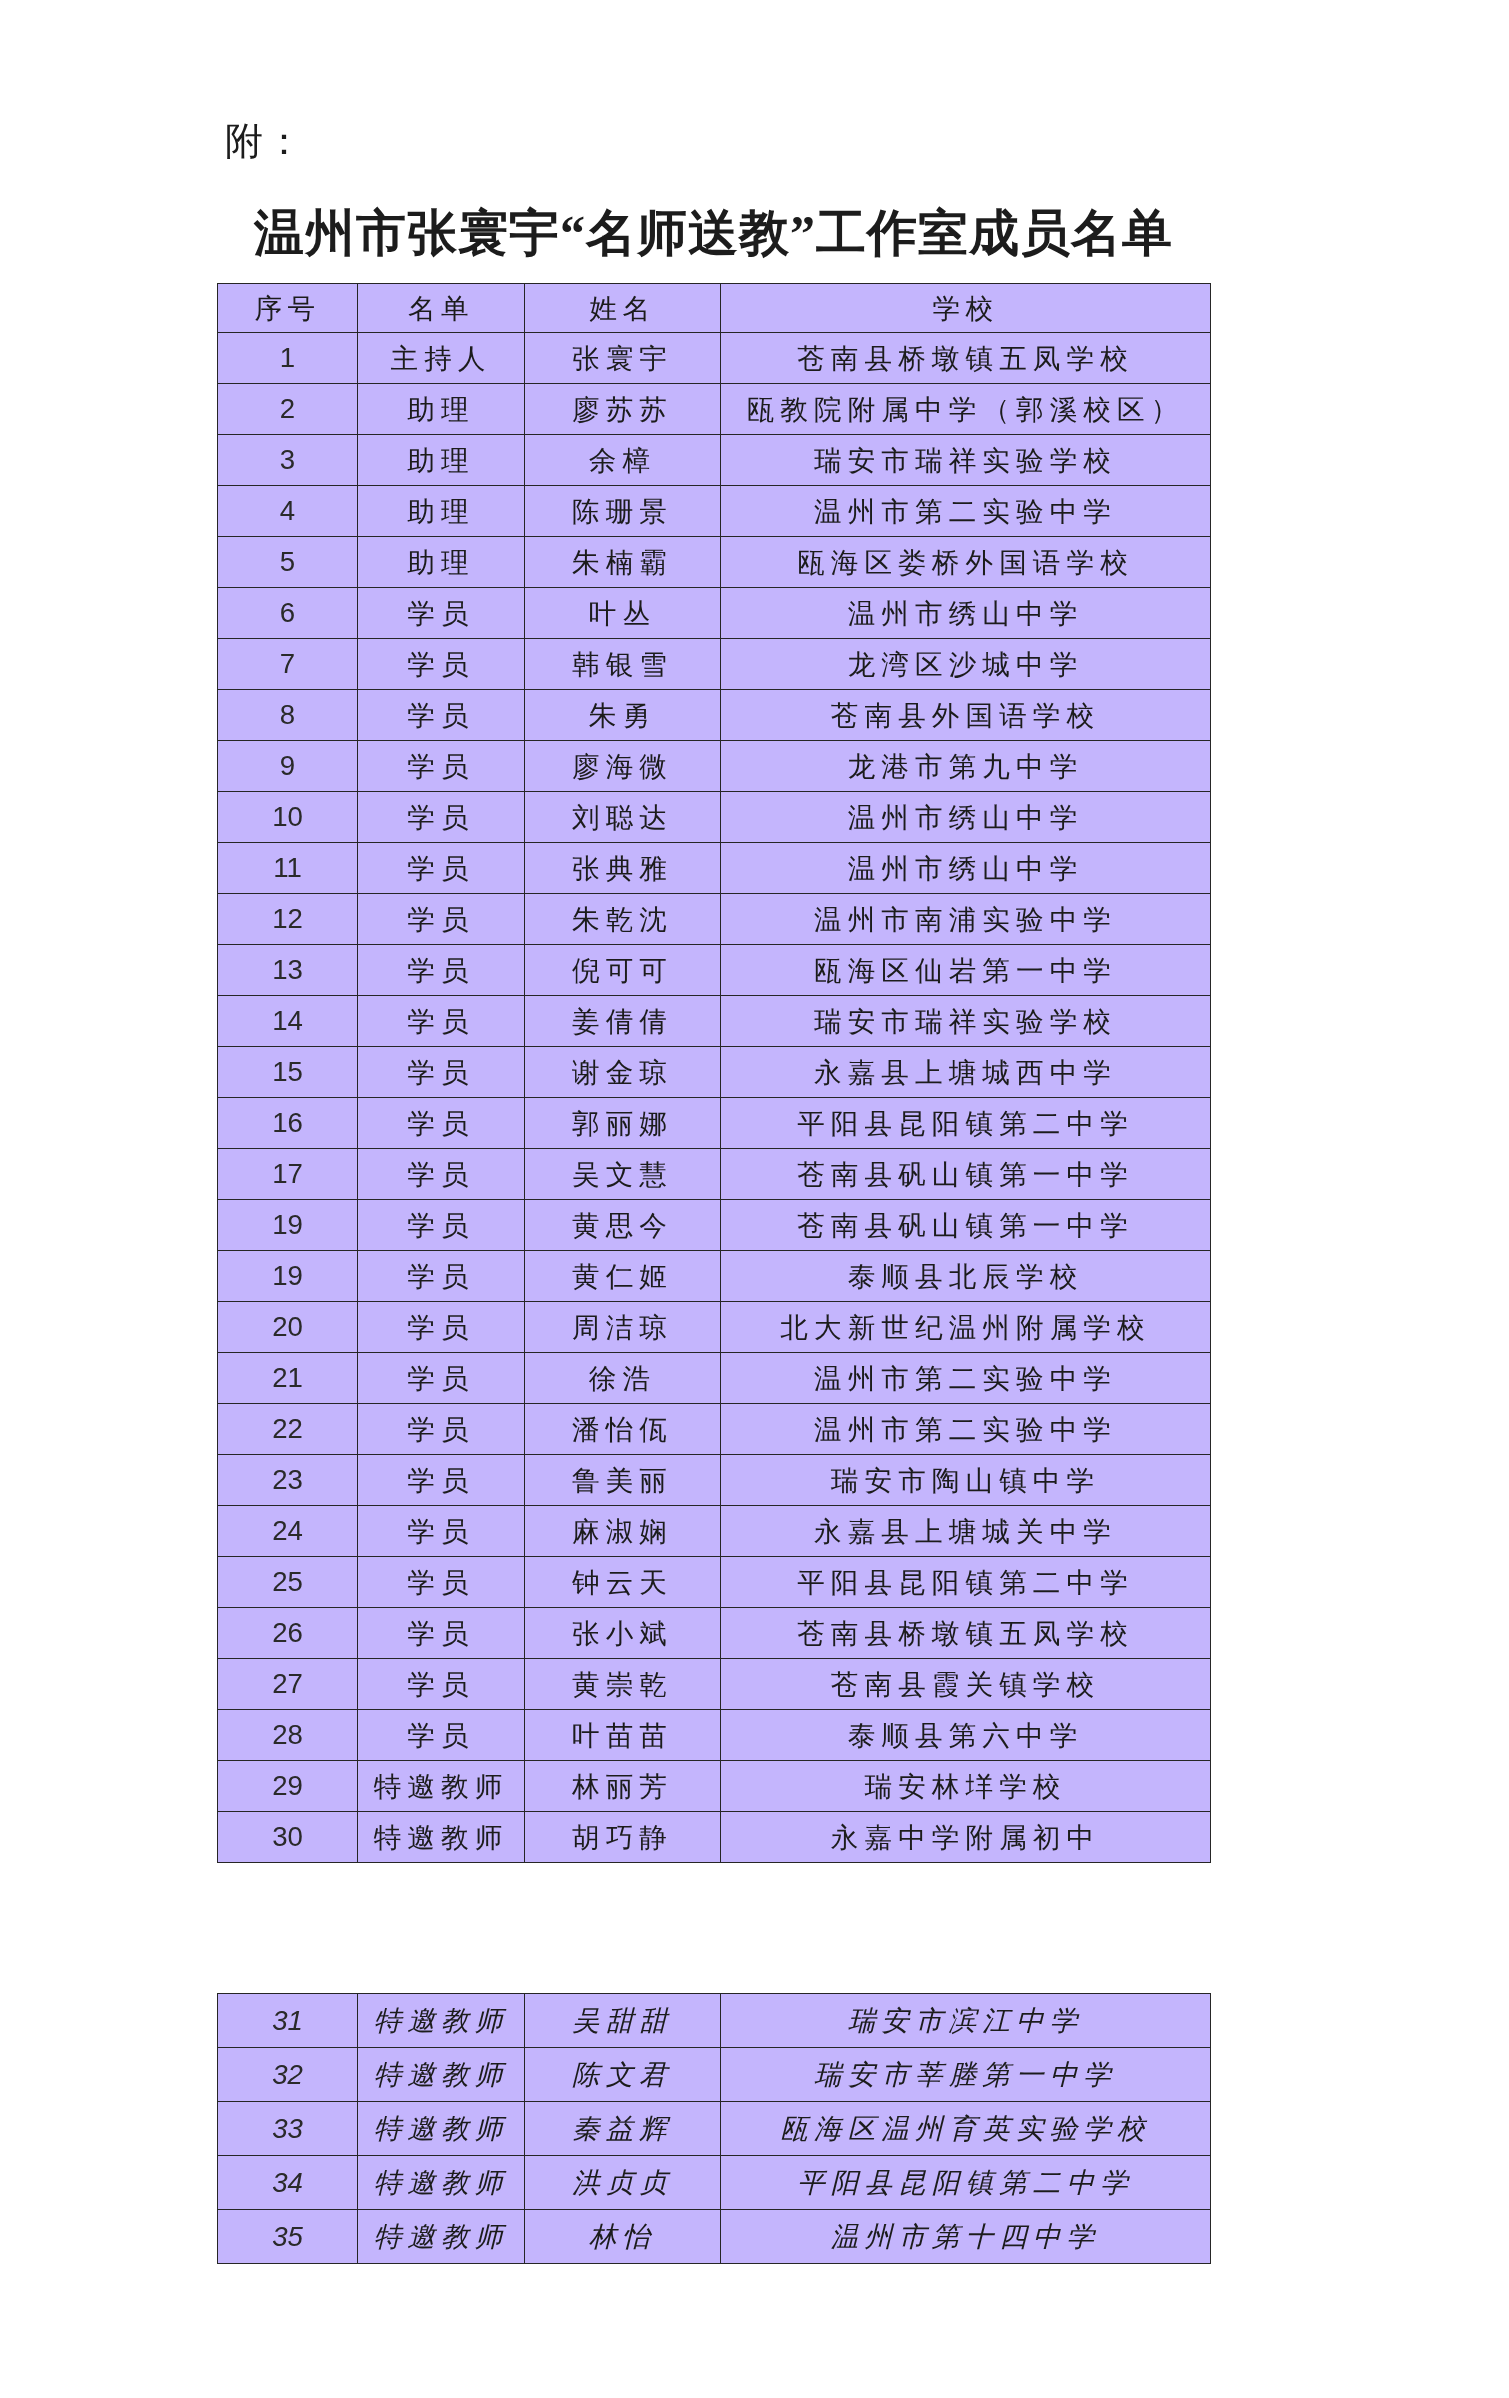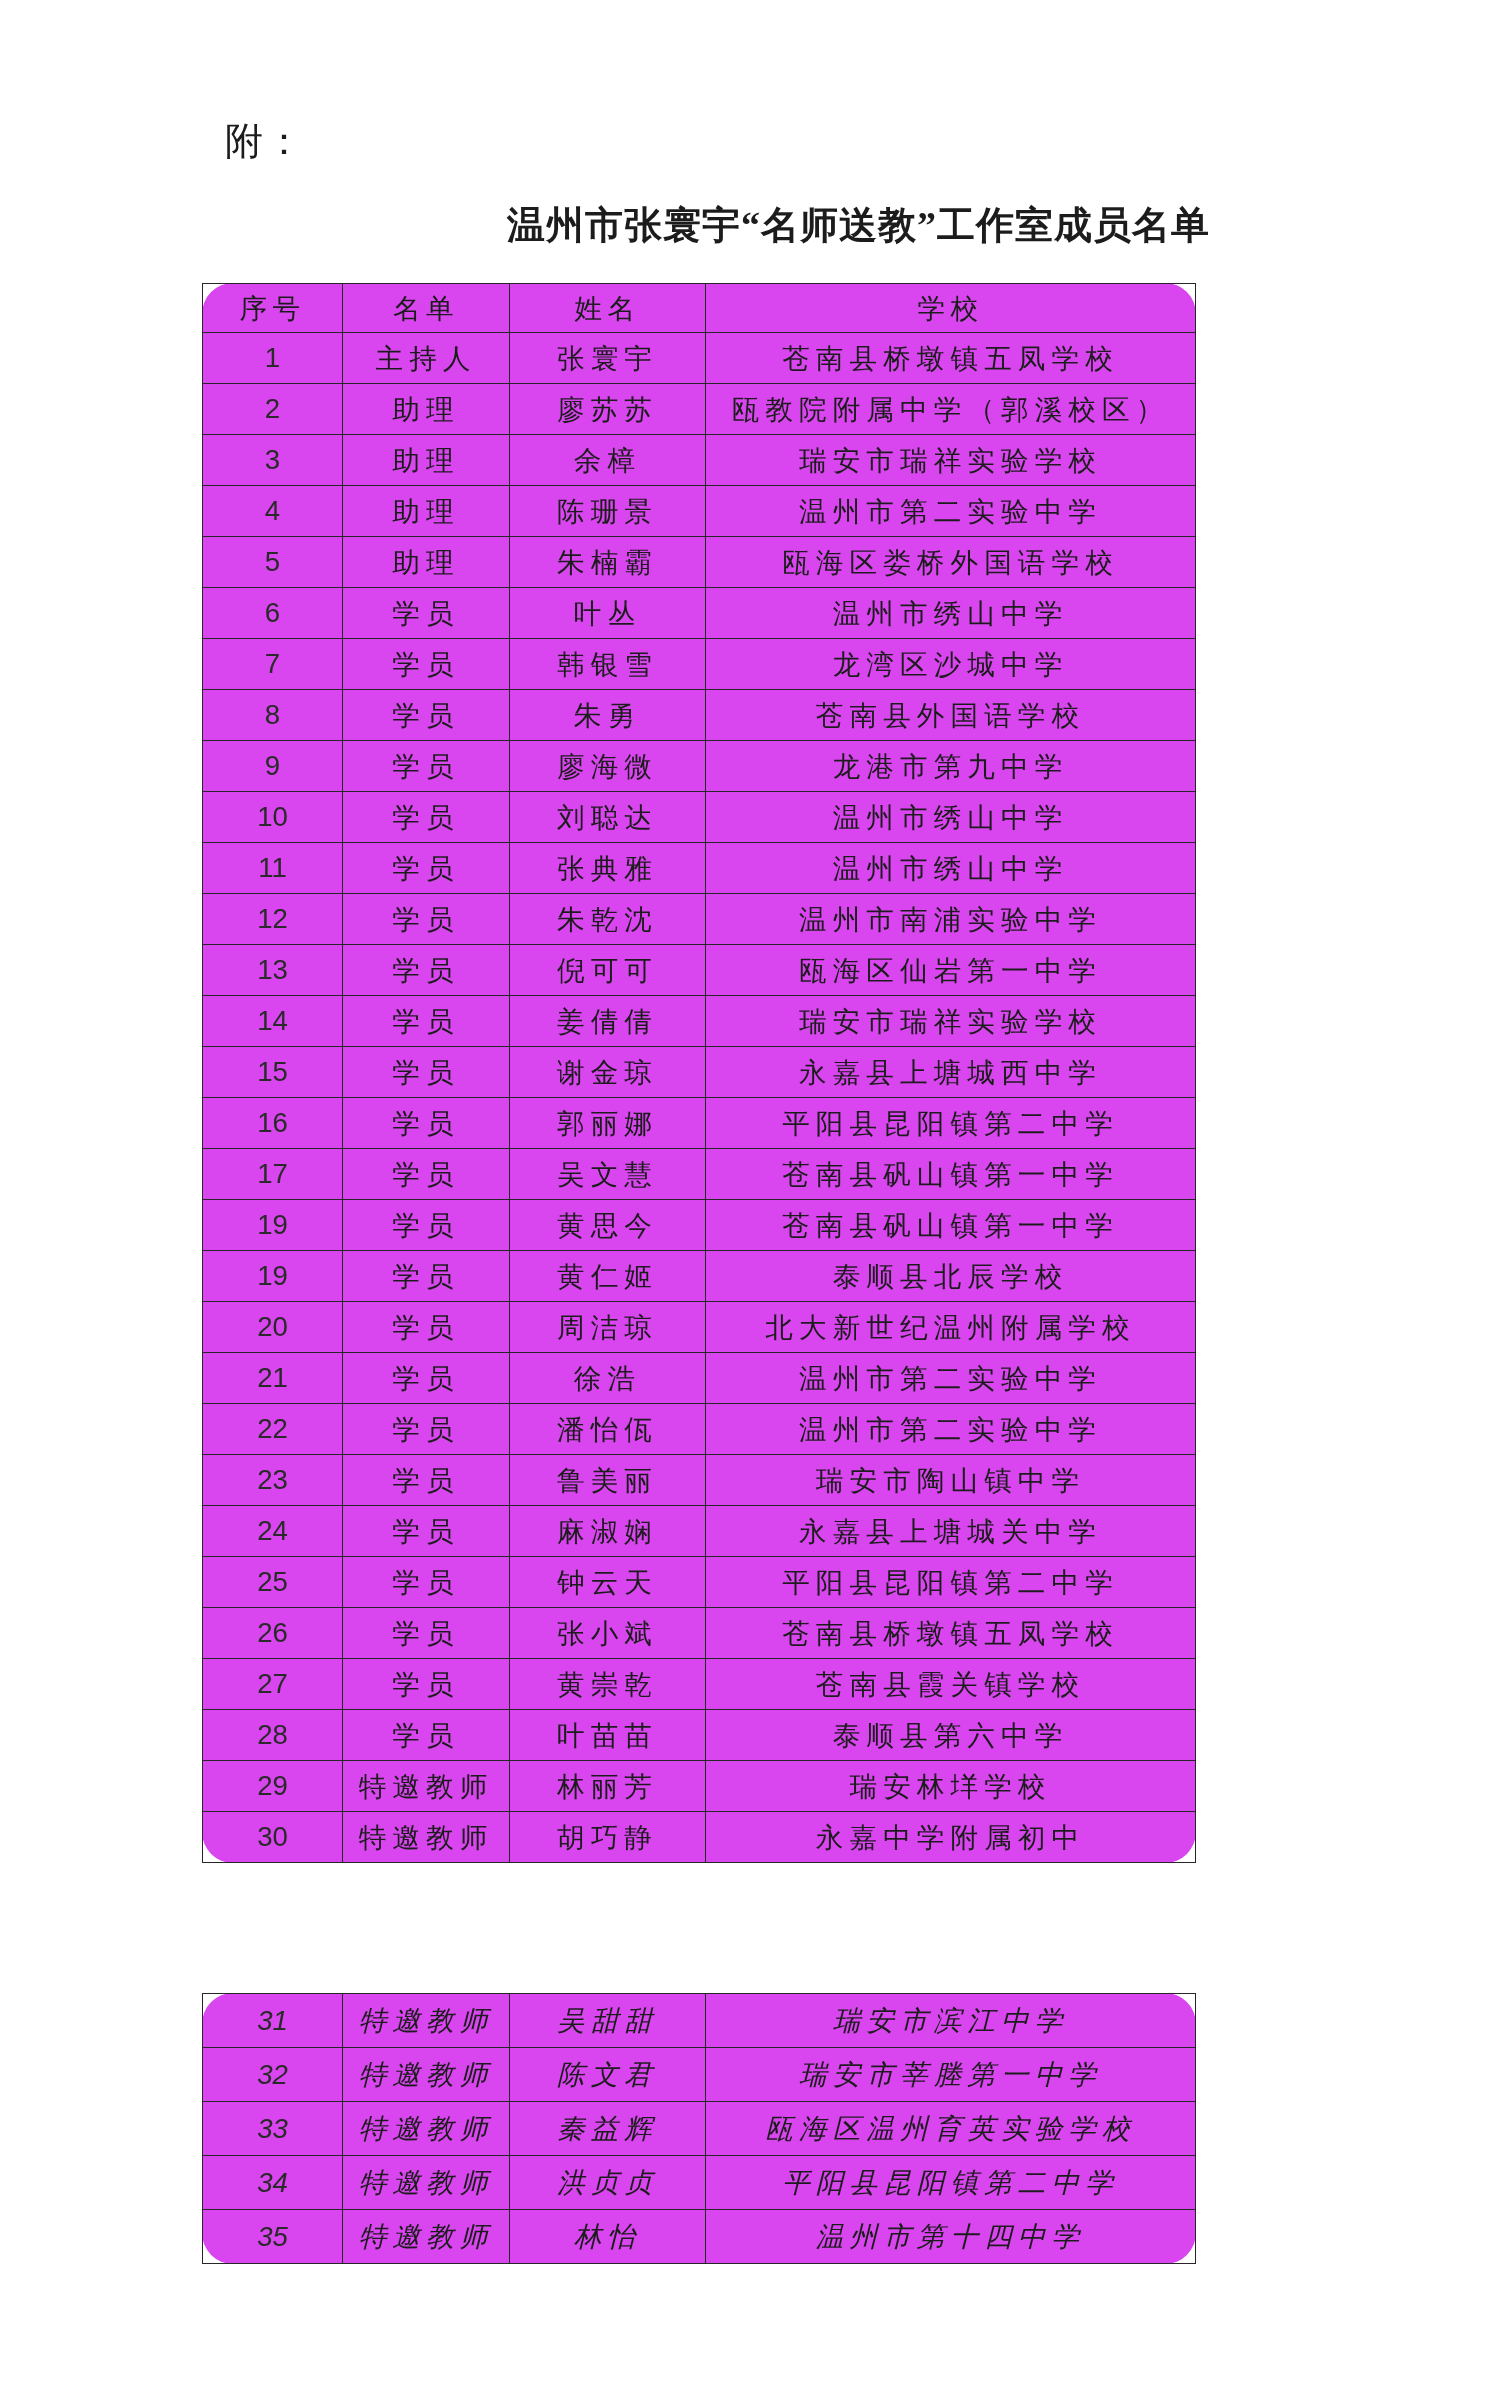--- a/index.html
+++ b/index.html
@@ -17,34 +17,33 @@
     left:225px;
     top:116px;
     font-size:38px;
     letter-spacing:1.9px;
   }
   .doc-title {
     position:absolute;
     left:217px;
     top:200px;
     width:993px;
-    text-align:right;
-    font-size:38px;
+    text-align:center;
+    font-size:50px;
     font-weight:bold;
     letter-spacing:1px;
     white-space:nowrap;
   }
   table.members {
     position:absolute;
-    left:202px;
+    left:217px;
     width:993px;
     border-collapse:collapse;
     table-layout:fixed;
-    background:#d946ef;
-    border-radius:31px;
+    background:#c4b5fd;
   }
   table.part1 { top:283px; }
   table.part2 { top:1993px;font-style:italic; }
   table.members th,
   table.members td {
     border:1.9px solid #262626;
     text-align:center;
     vertical-align:middle;
     padding:0;
     font-weight:normal;

